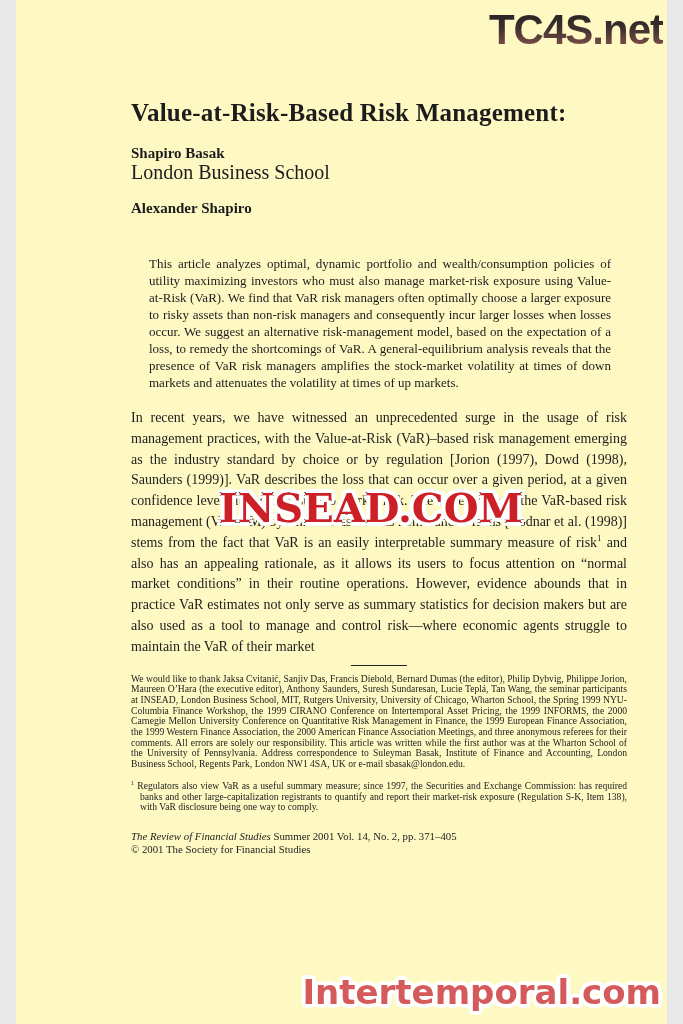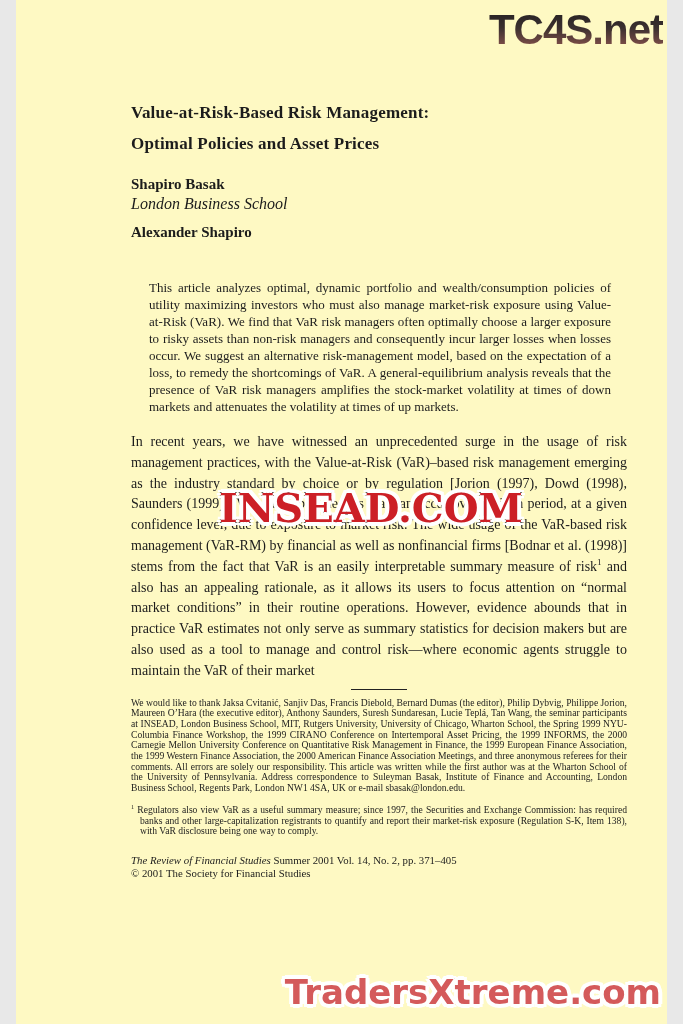--- a/index.html
+++ b/index.html
@@ -12,29 +12,29 @@
     color:#1c1c1c;
     margin:0 auto;
   }
   .column{
     position:absolute;
     left:115px;top:0;
     width:496px;
   }
   h1.title{
     margin:97px 0 0 0;
-    font-size:17px;
+    font-size:25px;
     line-height:31px;
     font-weight:700;
     letter-spacing:0.2px;
   }
   .author-block{margin-top:16px;}
-  .author-block + .author-block{margin-top:10px;}
+  .author-block + .author-block{margin-top:17px;}
   .author-name{font-weight:700;font-size:15px;line-height:19px;}
-  .author-affil{font-size:16px;line-height:19px;font-style:italic;}
+  .author-affil{font-size:20px;line-height:19px;}
   .abstract{
     margin:37px 16px 0 18px;
     font-size:13px;
     line-height:17px;
     text-align:justify;
   }
   .body-par{
     margin:17px 0 0 0;
     font-size:14px;
     line-height:20.8px;
@@ -108,21 +108,21 @@
 </style>
 </head>
 <body>
 
 <div class="page">
 
   <div class="wm-top">TC4S.net</div>
 
   <div class="column">
 
-    <h1 class="title"><span>Value-at-Risk-Based Risk Management:</span><br><span>Optimal Policies and Asset Prices</span></h1>
+    <h1 class="title"><span>Value-at-Risk-Based Risk Management:</span><br></h1>
 
     <div class="author-block">
       <div class="author-name">Shapiro Basak</div>
       <div class="author-affil">London Business School</div>
     </div>
 
     <div class="author-block">
       <div class="author-name">Alexander Shapiro</div>
     </div>
 
@@ -138,15 +138,15 @@
 
     <div class="journal">
       <span class="jname">The Review of Financial Studies</span> <span>Summer 2001 Vol. 14, No. 2, pp. 371–405</span><br>
       <span>© 2001 The Society for Financial Studies</span>
     </div>
 
   </div>
 
   <div class="wm-mid">INSEAD.COM</div>
 
-  <div class="wm-bottom">TradersXtreme.com</div>
+  <div class="wm-bottom">Intertemporal.com</div>
 
 </div>
 
 </body></html>

